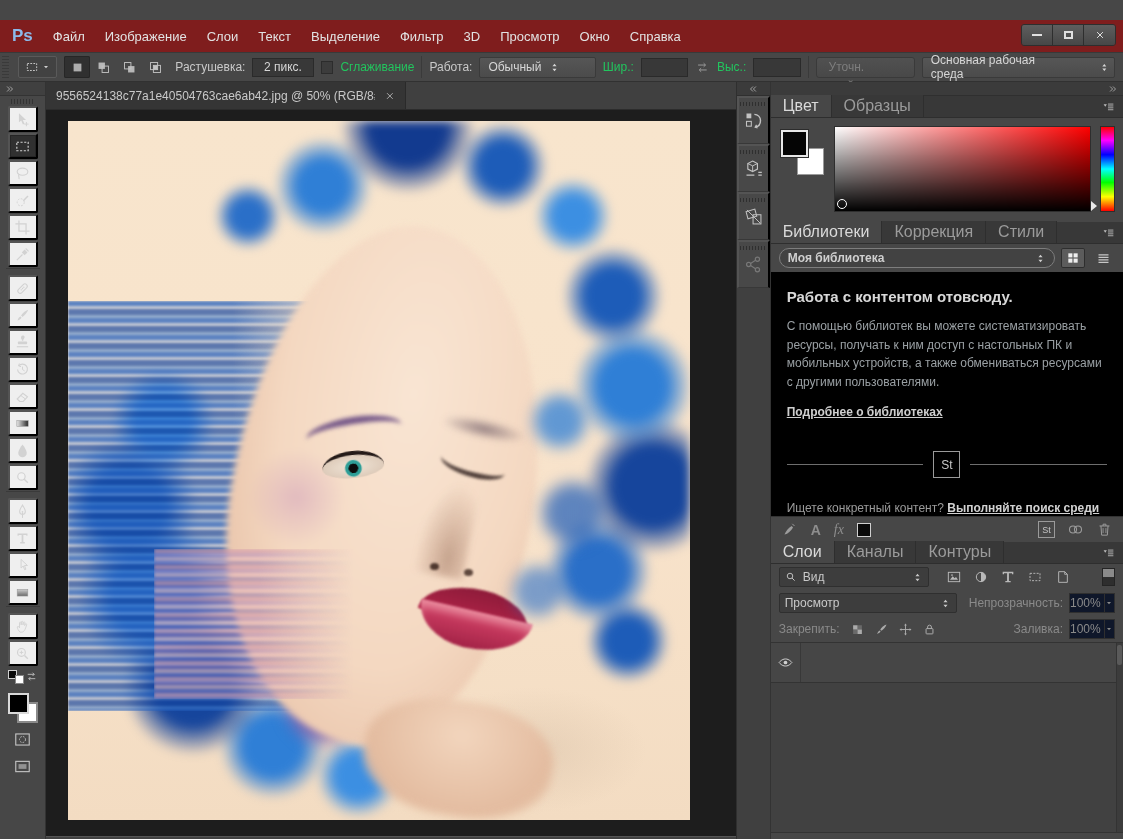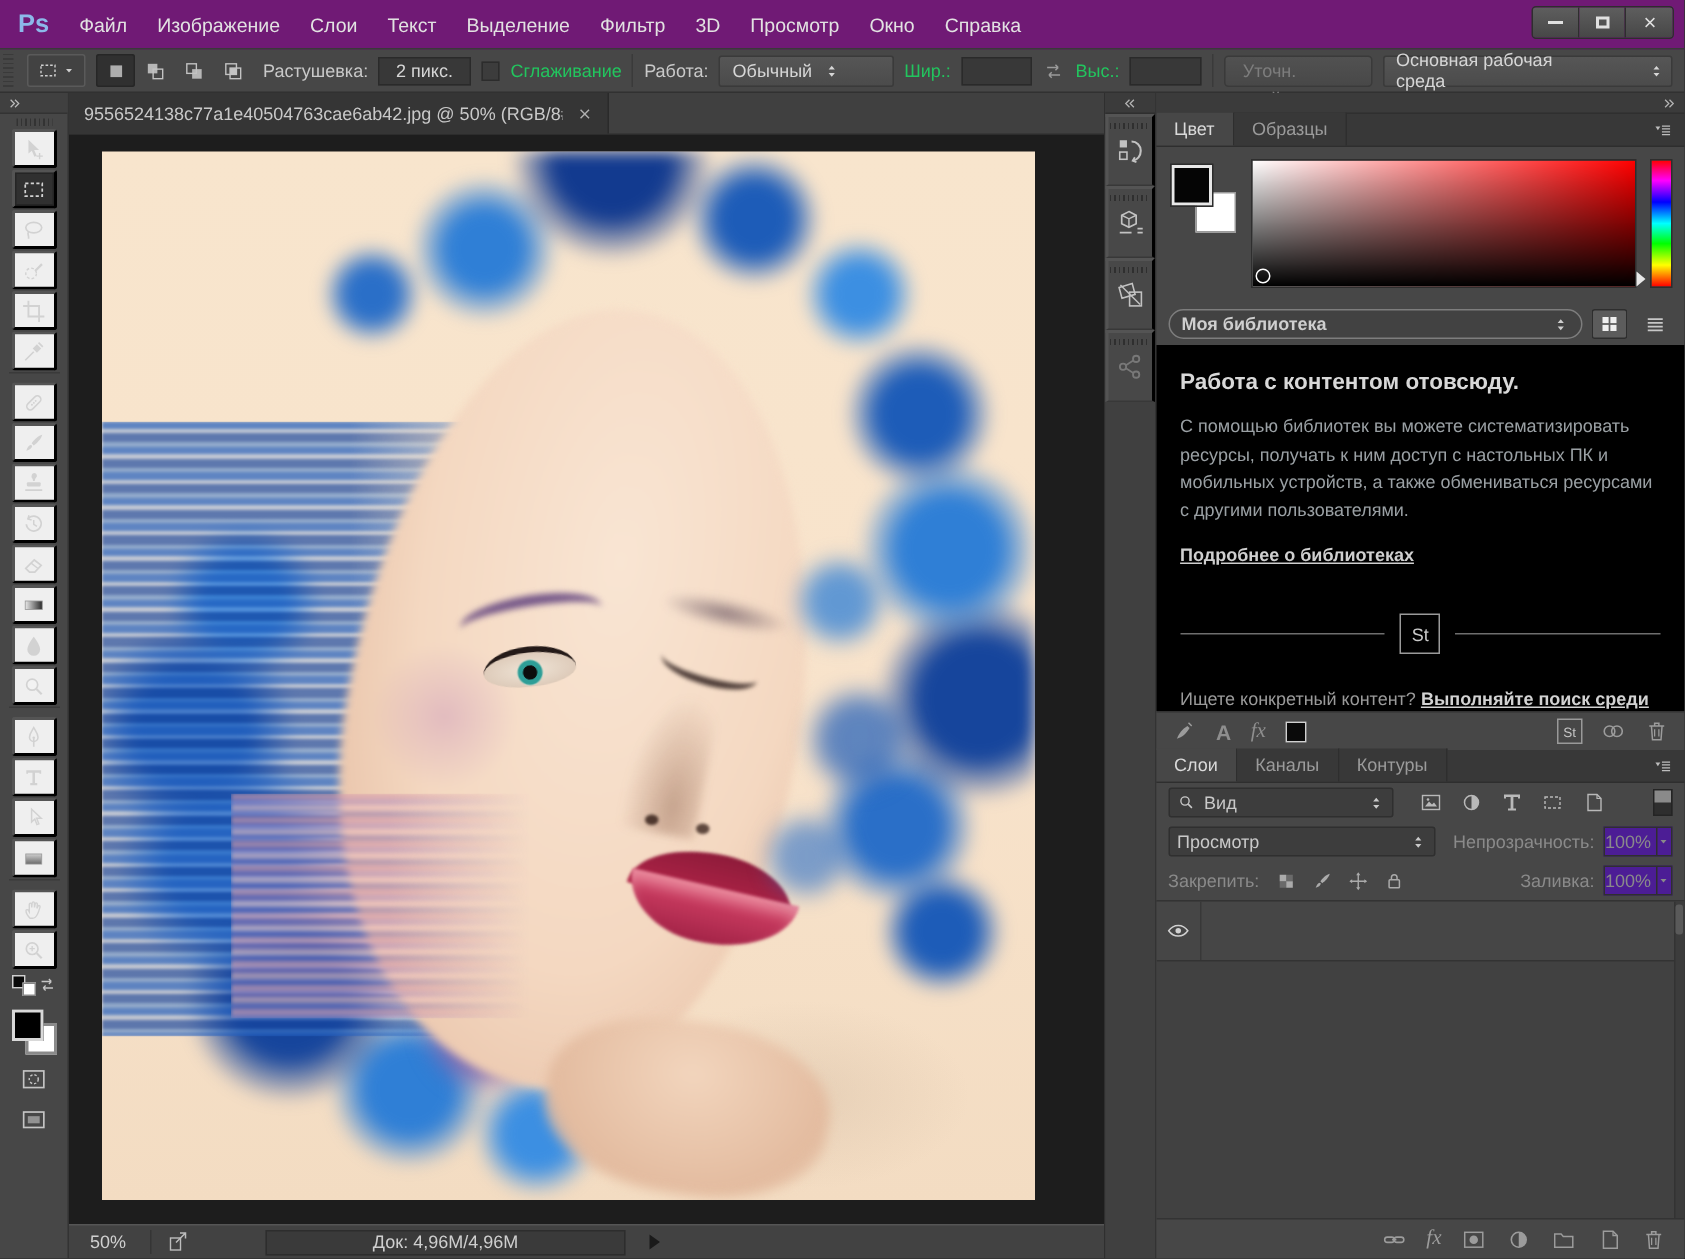--- a/index.html
+++ b/index.html
@@ -4,22 +4,22 @@
 <style>
   * { box-sizing: border-box; margin: 0; padding: 0; }
   html,body { width:1123px; height:839px; }
   body {
     font-family: "Liberation Sans", "DejaVu Sans", sans-serif;
     background:#474747; color:#cfcfcf; font-size:12px; overflow:hidden;
     -webkit-user-select:none; user-select:none;
   }
   svg.ic { display:block; }
   
-  .menubar { height:33px; background:#701a75; display:flex; align-items:center; position:relative;
-             border-bottom:1px solid #393939; padding-left:8px; }
+  .menubar { height:33px; background:#7f1d1d; display:flex; align-items:center; position:relative;
+             border-bottom:1px solid #393939; padding-left:8px;margin-top:20px; }
   .pslogo { color:#8cb9ea; font-weight:bold; font-size:17px; padding:0 10px 0 4px; letter-spacing:0; }
   .mi { padding:0 10px; font-size:13px; color:#e2e2e2; line-height:33px; cursor:default; }
   .winbtns { position:absolute; right:7px; top:4px; display:flex; border:1px solid #2e2e2e; border-radius:3px; overflow:hidden; }
   .winbtn { width:31px; height:20px; background:linear-gradient(#5e5e5e,#474747); border-right:1px solid #2e2e2e;
             display:flex; align-items:center; justify-content:center; color:#e0e0e0; }
   .winbtn:last-child { border-right:none; }
   .glyph-min { width:10px; height:2px; background:#e0e0e0; }
   .glyph-max { width:9px; height:8px; border:2px solid #e0e0e0; }
   
   .optionsbar { height:29px; background:#474747; border-bottom:1px solid #313131; display:flex; align-items:center; gap:7px; padding:0 8px 0 2px; }
@@ -160,21 +160,21 @@
   .dockstrip { width:41px; background:#404040; border-right:1px solid #333; display:flex; flex-direction:column; }
   .dockhead { height:14px; background:#3b3b3b; border-bottom:1px solid #2f2f2f; display:flex; align-items:center; justify-content:center; color:#b5b5b5; }
   .dockbtn { height:48px; background:#484848; border-bottom:1px solid #383838; display:flex; flex-direction:column; align-items:center; padding-top:4px; gap:4px; color:#c2c2c2; }
   .dockbtn.disabled { color:#787878; }
   .dockbtn .dgrip { width:26px; height:4px; background:repeating-linear-gradient(90deg,#2f2f2f 0 1px,transparent 1px 3px); }
   .dockbtn svg { width:21px; height:21px; }
   
   .panelcol { flex:1; display:flex; flex-direction:column; }
   .panelhead { height:14px; background:#3b3b3b; border-bottom:1px solid #2f2f2f; display:flex; align-items:center; justify-content:flex-end; padding-right:5px; color:#b5b5b5; }
   .tabrow { height:22px; background:#383838; display:flex; align-items:flex-end; position:relative; border-bottom:1px solid #2e2e2e; }
-  .ptab { height:22px; line-height:22px; padding:0 12px; color:#9b9b9b; font-size:12px; background:#383838; border-right:1px solid #2e2e2e; }
+  .ptab { height:22px; line-height:22px; padding:0 12px; color:#9b9b9b; font-size:16px; background:#383838; border-right:1px solid #2e2e2e; }
   .ptab.active { background:#474747; color:#dadada; }
   .flyout { position:absolute; right:6px; top:4px; width:17px; height:13px; color:#bdbdbd; }
   
   .colorbody { height:104px; display:flex; padding:8px 8px 10px 10px; gap:9px; background:#474747; }
   .cswatches { position:relative; width:44px; }
   .cswatches .f { position:absolute; left:0; top:4px; width:27px; height:27px; background:#050505; border:2px solid #e8e8e8; outline:1px solid #2c2c2c; z-index:2; }
   .cswatches .b { position:absolute; left:16px; top:22px; width:27px; height:27px; background:#fff; border:1px solid #9a9a9a; }
   .satbox { flex:1; height:86px; border:1px solid #2e2e2e; position:relative;
     background:
       linear-gradient(180deg, rgba(0,0,0,0) 0%, #000 100%),
@@ -209,21 +209,21 @@
   
   .lrow { height:26px; display:flex; align-items:center; gap:6px; padding:0 8px; background:#474747; }
   .dsel { height:20px; background:#3d3d3d; border:1px solid #2f2f2f; border-radius:2px; display:flex; align-items:center; gap:6px; padding:0 5px; color:#c9c9c9; }
   .dsel .cu { margin-left:auto; }
   .fbtns { display:flex; gap:4px; margin-left:8px; }
   .fbtn2 { width:23px; height:20px; display:flex; align-items:center; justify-content:center; color:#b9b9b9; }
   .fbtn2 svg { width:16px; height:16px; }
   .ftoggle { margin-left:auto; width:13px; height:18px; background:#2e2e2e; border:1px solid #242424; display:flex; flex-direction:column; }
   .ftoggle .knob { width:100%; height:8px; background:#8a8a8a; }
   .dim { color:#8a8a8a; }
-  .valbox { width:46px; height:20px; background:#4c1d95; border:1px solid #2f2f2f; display:flex; align-items:center; }
+  .valbox { width:46px; height:20px; background:#0f172a; border:1px solid #2f2f2f; display:flex; align-items:center; }
   .valbox .v { flex:1; text-align:right; padding-right:3px; color:#8a8a8a; }
   .valbox .c { width:14px; height:100%; border-left:1px solid #2f2f2f; display:flex; align-items:center; justify-content:center; color:#8a8a8a; font-size:8px; }
   .lockicons { display:flex; gap:9px; margin-left:4px; color:#ababab; }
   .lockicons svg { width:15px; height:15px; }
   .layerlist { flex:1; background:#414141; position:relative; overflow:hidden; border-top:1px solid #333; }
   .layer { height:40px; display:flex; align-items:stretch; border-bottom:1px solid #333; background:#464646; }
   .eyecell { width:30px; border-right:1px solid #383838; display:flex; align-items:center; justify-content:center; color:#d0d0d0; }
   .eyecell svg { width:17px; height:17px; }
   .layercontent { flex:1; display:flex; align-items:center; gap:10px; padding:0 10px 0 2px; }
   .layer.active .layercontent { background:#71839c; }
@@ -814,20 +814,30 @@
           <span class="f"></span>
           <span class="b"></span>
         </div>
         <div class="satbox">
           <span class="picker"></span>
           <span class="harrow"></span>
         </div>
         <div class="huebar"></div>
       </div>
 
+      <div class="tabrow">
+        <div class="ptab active">Библиотеки</div>
+          <div class="ptab">Коррекция</div>
+          <div class="ptab">Стили</div>
+        <div class="flyout">
+            <svg class="ic" width="17" height="13" viewBox="0 0 24 24">
+              <use href="#i-flyout"></use>
+            </svg>
+          </div>
+      </div>
       <div class="librow">
         <div class="libsel">
           <span>Моя библиотека</span>
           <svg class="ic" width="11" height="11" viewBox="0 0 24 24">
               <use href="#i-caret-ud"></use>
             </svg>
         </div>
         <div class="viewbtn active">
             <svg class="ic" width="14" height="14" viewBox="0 0 24 24">
               <use href="#i-grid"></use>

